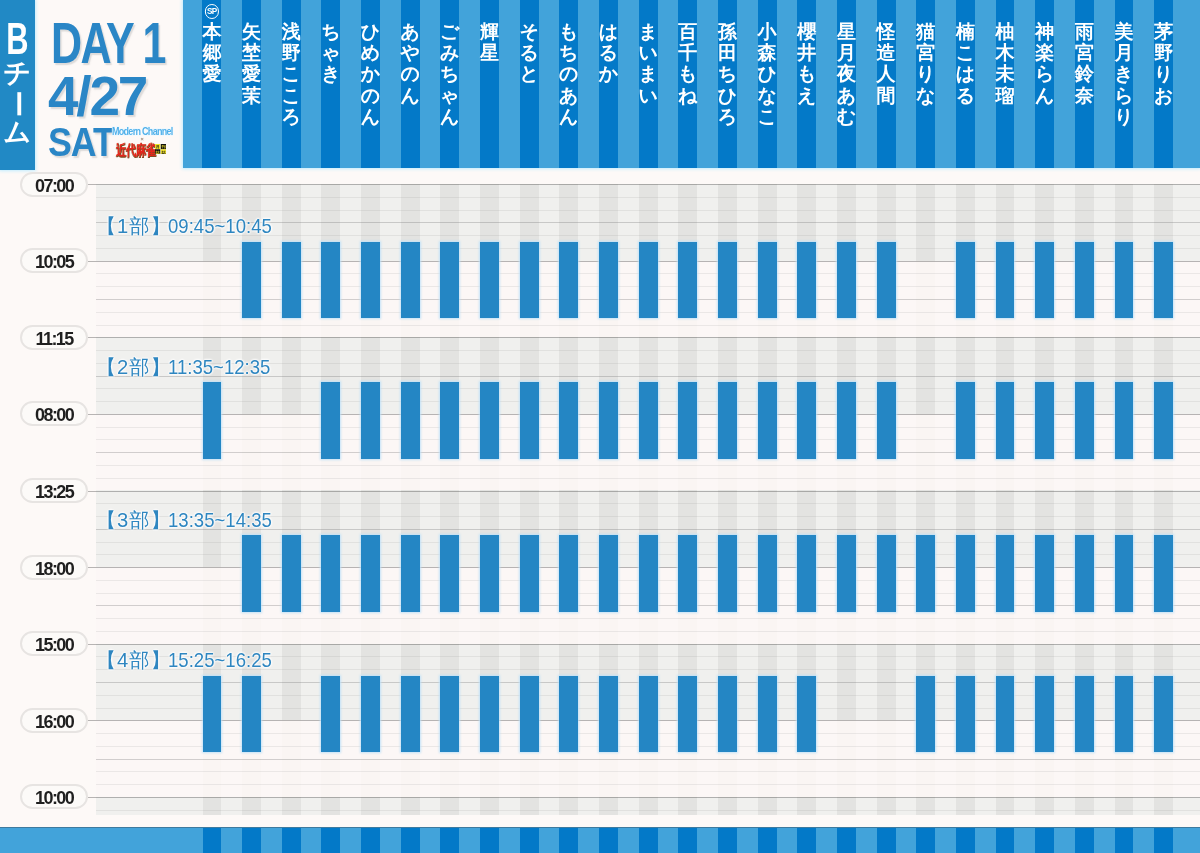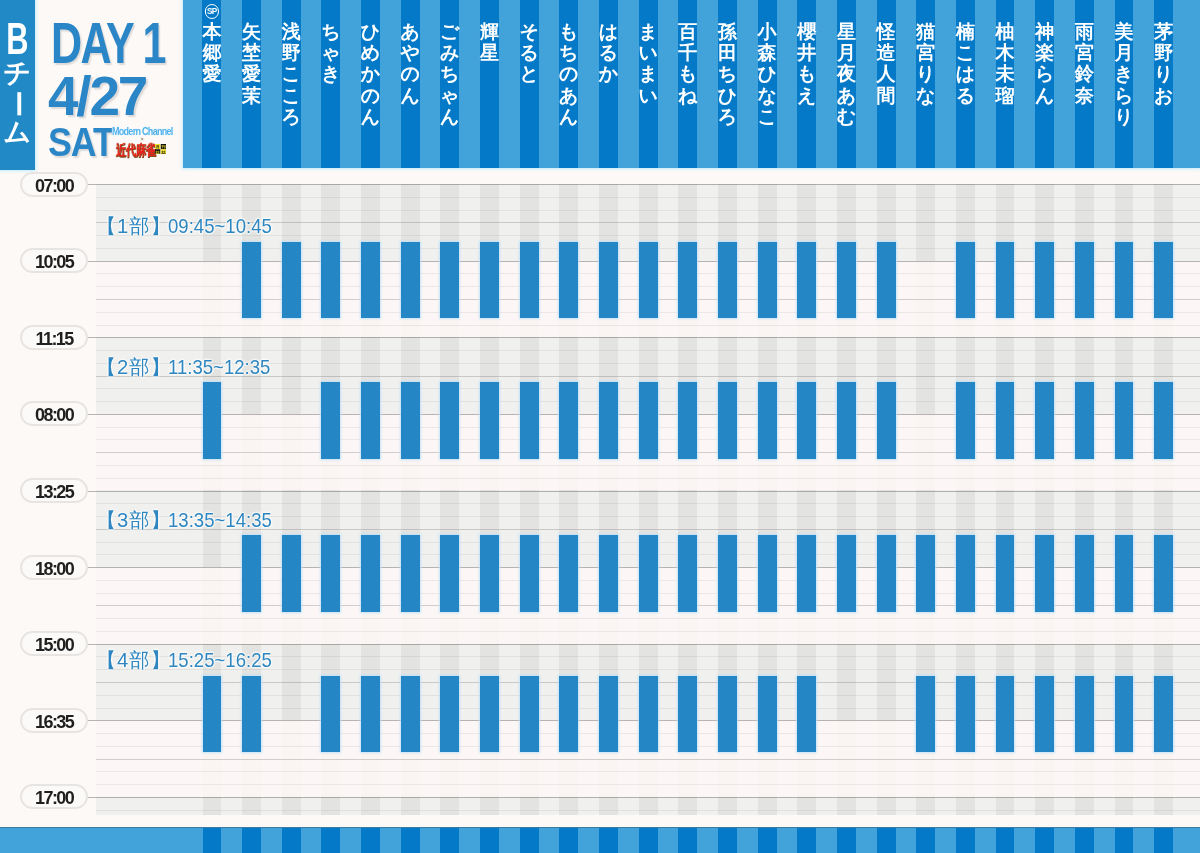--- a/index.html
+++ b/index.html
@@ -539,23 +539,23 @@
       <div class="tick" style="top: 324.8px;">11:15</div>
       <div class="tickline" style="top: 413.9px; width: 8px;"></div>
       <div class="tick" style="top: 401.4px;">08:00</div>
       <div class="tickline" style="top: 490.5px; width: 8px;"></div>
       <div class="tick" style="top: 478px;">13:25</div>
       <div class="tickline" style="top: 567.1px; width: 8px;"></div>
       <div class="tick" style="top: 554.6px;">18:00</div>
       <div class="tickline" style="top: 643.7px; width: 8px;"></div>
       <div class="tick" style="top: 631.2px;">15:00</div>
       <div class="tickline" style="top: 720.3px; width: 8px;"></div>
-      <div class="tick" style="top: 707.8px;">16:35</div>
+      <div class="tick" style="top: 707.8px;">16:00</div>
       <div class="tickline" style="top: 796.9px; width: 8px;"></div>
-      <div class="tick" style="top: 784.4px;">17:00</div>
+      <div class="tick" style="top: 784.4px;">10:00</div>
     </div>
 
   <div class="footer" id="footer">
       <div class="fcol" style="left: 202.5px; width: 18.8px;"></div>
       <div class="fcol" style="left: 242.16px; width: 18.8px;"></div>
       <div class="fcol" style="left: 281.82px; width: 18.8px;"></div>
       <div class="fcol" style="left: 321.48px; width: 18.8px;"></div>
       <div class="fcol" style="left: 361.14px; width: 18.8px;"></div>
       <div class="fcol" style="left: 400.8px; width: 18.8px;"></div>
       <div class="fcol" style="left: 440.46px; width: 18.8px;"></div>

